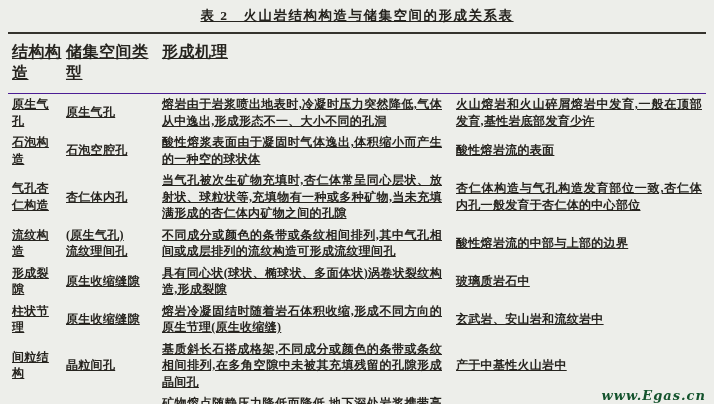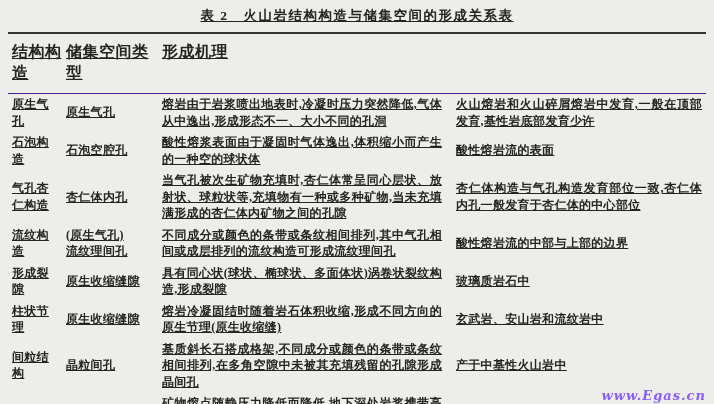--- a/index.html
+++ b/index.html
@@ -138,14 +138,14 @@
 
   <div class="grid-row row">
     <div class="cell c-structure">熔蚀结构</div>
     <div class="cell c-type">熔蚀孔</div>
     <div class="cell c-mech">矿物熔点随静压力降低而降低,地下深处岩浆携带高温的石英、透长石上升至浅部或喷出地表时,被熔化成液相或部分被熔化形成港湾状和浑圆状,形成熔蚀孔</div>
     <div class="cell c-occ">斑状结构岩石中的斑晶、晶屑熔结凝灰熔岩中的晶屑</div>
   </div>
 </div>
   </div>
 
-  <div class="watermark" style="color: #8b5cf6;">www.Egas.cn</div>
+  <div class="watermark" style="color: #14532d;">www.Egas.cn</div>
 </div>
 
 </body></html>

